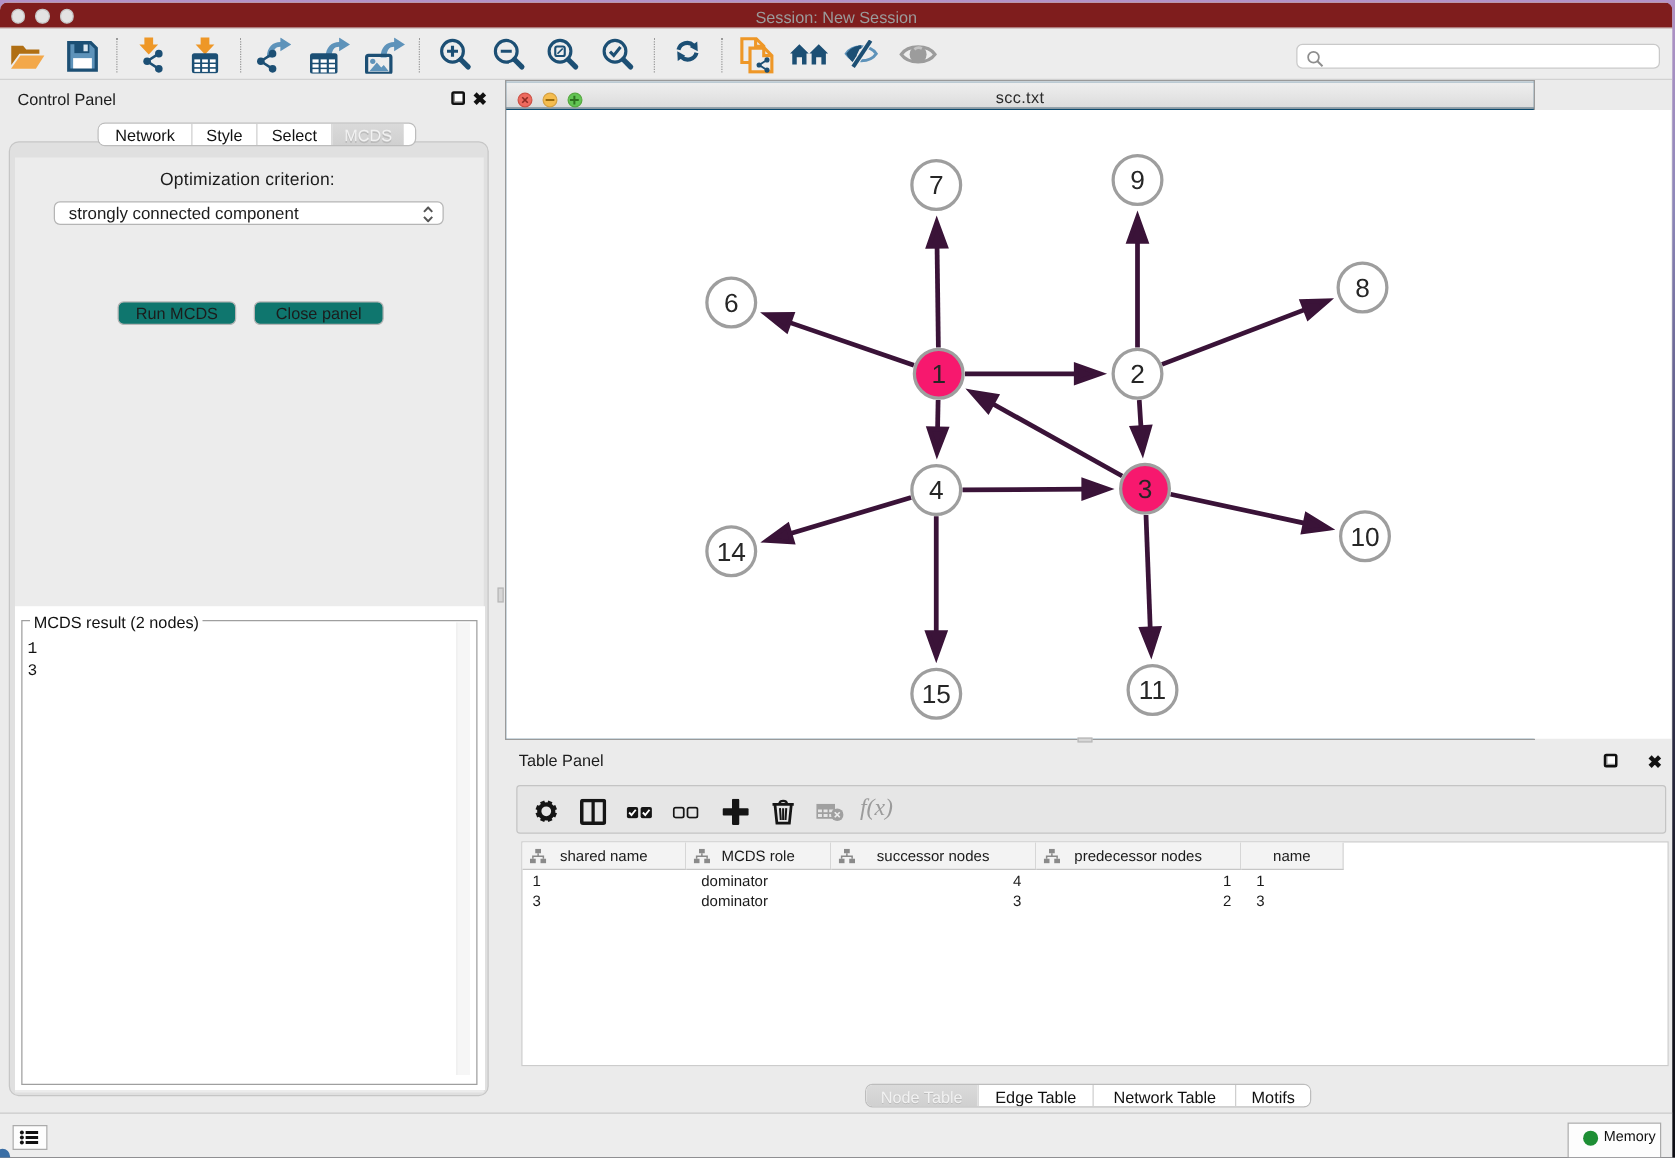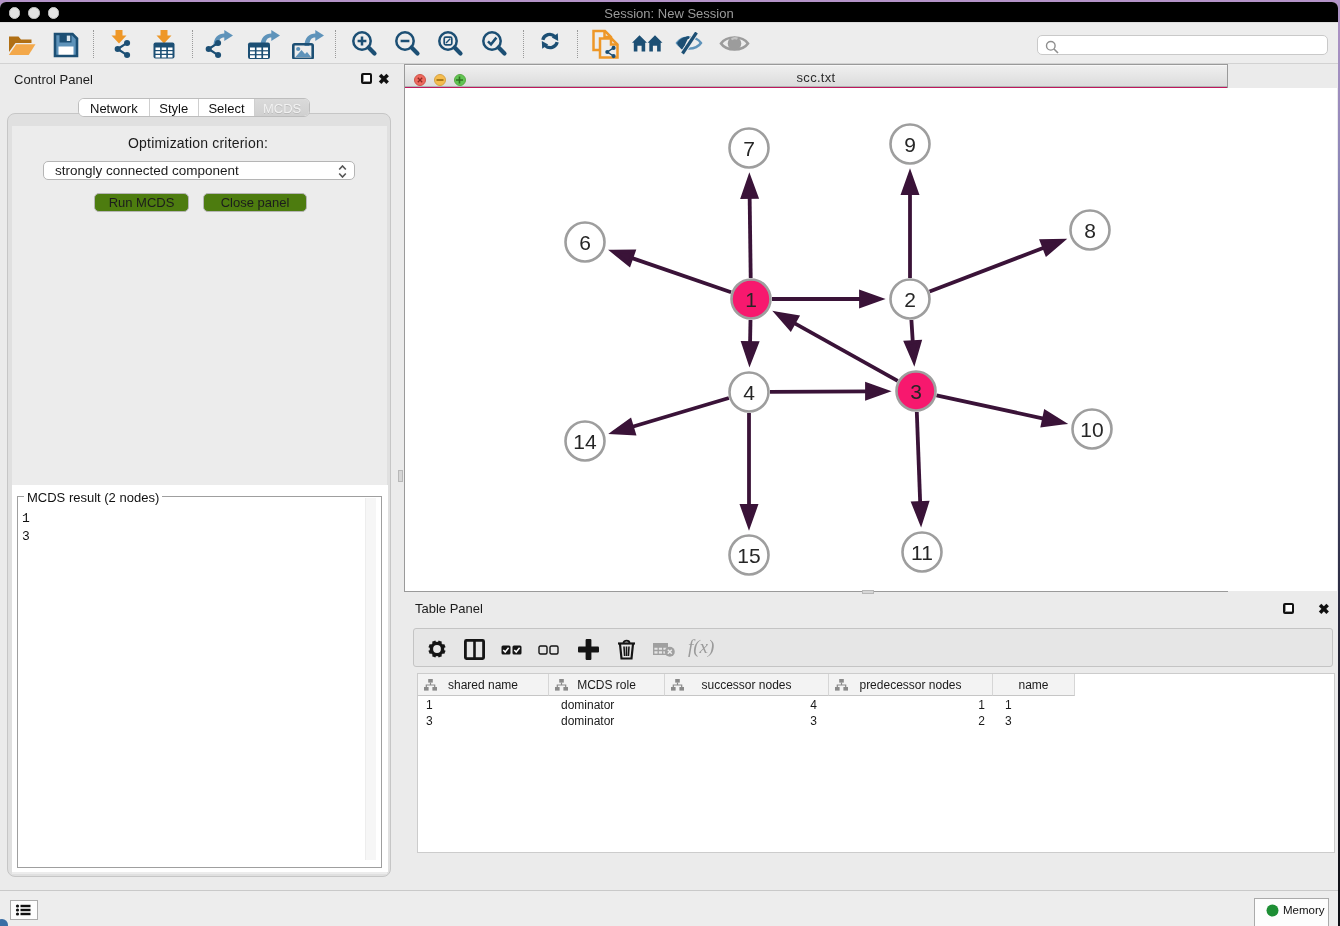--- a/index.html
+++ b/index.html
@@ -2,49 +2,49 @@
 <html><head>
 <meta charset="utf-8">
 <style>
 * { margin:0; padding:0; box-sizing:border-box; }
 html,body { width:1340px; height:926px; overflow:hidden; }
 body { font-family:"Liberation Sans", sans-serif; background:#15141c; position:relative; }
 #desktop { position:absolute; inset:0; background:linear-gradient(180deg,#b493c8 0%,#a48ec0 8%,#7a74a4 25%,#3a3a5e 55%,#15141c 85%); }
 #win { opacity:0.999; position:absolute; left:0; top:2px; width:1338px; height:924px; background:#ebebeb; border-radius:6px 6px 0 0; overflow:hidden; }
 .abs { position:absolute; }
 
-#titlebar { position:absolute; left:0; top:0; width:100%; height:21px; background:#000000; border-bottom:1px solid #dddddd; }
+#titlebar { position:absolute; left:0; top:0; width:100%; height:21px; background:#7f1d1d; border-bottom:1px solid #dddddd; }
 .tl { position:absolute; top:5px; width:11.5px; height:11.5px; border-radius:50%; background:#e3e3e3; border:1px solid #c7c7c7; }
 #wtitle { position:absolute; left:0; top:4px; width:100%; text-align:center; font-size:13px; color:#9b9b9b; }
 
 #toolbar { position:absolute; left:0; top:21px; width:100%; height:41px; background:#ededed; border-bottom:1px solid #d2d2d2; }
 .tsep { position:absolute; top:7px; height:28px; width:0; border-left:1px dotted #9a9a9a; }
 .ticon { position:absolute; top:6px; }
 #search { position:absolute; left:1037px; top:12px; width:291px; height:20px; background:#ffffff; border:1px solid #c9c9c9; border-radius:5px; }
 
 #cpanel { position:absolute; left:0; top:62px; width:396px; height:826px; }
 .paneltitle { font-size:13px; color:#1c1c1c; }
 .tabstrip { position:absolute; z-index:3; display:flex; border:1px solid #bdbdbd; border-radius:6px; overflow:hidden; background:#fff; }
 .tab { font-size:13px; color:#111; text-align:center; padding-top:2px; height:100%; background:#fff; border-left:1px solid #cfcfcf; }
 .tab:first-child { border-left:none; }
 .tabsel { background:linear-gradient(180deg,#dadada,#d0d0d0); color:#f2f2f2; text-shadow:0 1px 0 #bbb; }
 .floatbox { position:absolute; width:11px; height:11px; border:2px solid #111; border-radius:2px; background:#fff; box-shadow:inset 1px -1px 0 #999; }
 .closex { position:absolute; font-size:14px; font-weight:bold; color:#111; line-height:11px; }
 #cbox { position:absolute; left:7px; top:49px; width:384px; height:764px; background:#e0e0e0; border:1px solid #c6c6c6; border-radius:8px; }
 #cboxin { position:absolute; left:4px; top:12px; width:375px; height:748px; background:#ececec; }
 #optlabel { position:absolute; left:0; top:71px; width:396px; text-align:center; font-size:14px; letter-spacing:0.2px; color:#1c1c1c; }
 #dropdown { position:absolute; left:43px; top:97px; width:312px; height:19px; background:#fff; border:1px solid #b5b5b5; border-radius:5px; font-size:13.5px; color:#1c1c1c; padding:1px 0 0 11px; }
-.btn { position:absolute; height:19px; background:#4d7c0f; border:1px solid #b5b5b5; border-radius:5px; font-size:13px; color:#1c1c1c; text-align:center; padding-top:1px; }
+.btn { position:absolute; height:19px; background:#0f766e; border:1px solid #b5b5b5; border-radius:5px; font-size:13px; color:#1c1c1c; text-align:center; padding-top:1px;margin-top:48px; }
 #resultwrap { position:absolute; left:12px; top:421px; width:376px; height:387px; background:#fff;text-align:right; }
 #fieldset { position:absolute; left:5px; top:11px; width:365px; height:372px; border:1px solid #9f9f9f; }
 #fslabel { position:absolute; left:6px; top:-7px; background:#fff; padding:0 3px; font-size:13px; color:#111; }
 #fstext { position:absolute; left:1px; top:13px; font-family:"Liberation Mono",monospace; font-size:13px; line-height:18px; color:#111; padding-left:3px; }
 #fsscroll { position:absolute; right:5px; top:1px; width:11px; height:362px; background:#f6f6f6; border-left:1px solid #ededed; }
 
-#netwin { position:absolute; left:404px; top:62px; width:824px; height:528px; border:1px solid #9a9a9a; background:#be185d; }
+#netwin { position:absolute; left:404px; top:62px; width:824px; height:528px; border:1px solid #9a9a9a; background:#0c4a6e; }
 #nettitle { position:absolute; left:0; top:0; width:100%; height:22px; background:linear-gradient(180deg,#efefef,#dcdcdc); border-bottom:1px solid #b2b2b2; border-top:1px solid #f8f8f8; }
 #nettitle span { position:absolute; width:100%; text-align:center; top:4px; font-size:13px; letter-spacing:0.3px; color:#2b2b2b; }
 .mac { position:absolute; top:7.5px; width:12px; height:12px; border-radius:50%; }
 #netcanvas { position:absolute; left:0; top:23px; width:932px; height:503px; background:#fff; }
 
 #tpanel { position:absolute; left:404px; top:593px; width:934px; height:295px; }
 #ttoolbar { position:absolute; left:9px; top:33px; width:920px; height:39px; background:#e6e6e6; border:1px solid #c4c4c4; border-radius:3px; }
 #ttable { position:absolute; left:13px; top:78px; width:918px; height:180px; background:#fff; border:1px solid #cccccc; }
 .th { position:absolute; top:0; height:22px; background:#f3f3f3; border-right:1px solid #d6d6d6; border-bottom:1px solid #c6c6c6; font-size:12px; color:#1a1a1a; text-align:center; padding-top:4px; }
 .td { position:absolute; font-size:12px; color:#1a1a1a; }
@@ -229,21 +229,21 @@
       </div>
   </div>
 
   <div id="cpanel">
     <div class="paneltitle abs" style="left:14px; top:8px;">Control Panel</div>
     <div class="floatbox" style="left:361px; top:9px;"></div>
     <div class="closex" style="left:378px; top:10px;">✖</div>
     <div id="cbox">
         <div id="cboxin"></div>
       </div>
-    <div class="tabstrip" style="left:78px; top:34px; width:232px; height:19px;">
+    <div class="tabstrip" style="left:78px; top:34px; width:255px; height:19px;">
       <div class="tab" style="width:74px;">Network</div>
       <div class="tab" style="width:52px;text-align:center;">Style</div>
       <div class="tab" style="width:60px;">Select</div>
       <div class="tab tabsel" style="width:58px;">MCDS</div>
     </div>
     <div id="dropdown">strongly connected component
       <svg class="abs" style="right:7px;top:3px;" width="9" height="13" viewBox="0 0 9 13">
         <path d="M1.2 4.5 L4.5 1 L7.8 4.5" fill="none" stroke="#555" stroke-width="1.6"></path>
         <path d="M1.2 8.5 L4.5 12 L7.8 8.5" fill="none" stroke="#555" stroke-width="1.6"></path>
       </svg>
@@ -438,20 +438,26 @@
 <div class="td" style="left:301px;top:23.5px;width:98px;text-align:right;">4</div>
 <div class="td" style="left:469px;top:23.5px;width:98px;text-align:right;">1</div>
 <div class="td" style="left:587px;top:23.5px;">1</div>
 <div class="td" style="left:8px;top:39.5px;">3</div>
 <div class="td" style="left:143px;top:39.5px;">dominator</div>
 <div class="td" style="left:301px;top:39.5px;width:98px;text-align:right;">3</div>
 <div class="td" style="left:469px;top:39.5px;width:98px;text-align:right;">2</div>
 <div class="td" style="left:587px;top:39.5px;">3</div>
     </div>
 
+    <div class="tabstrip" style="left:288px; top:271.5px; width:357px; height:19px;">
+      <div class="tab tabsel" style="width:89px;">Node Table</div>
+      <div class="tab" style="width:93px;">Edge Table</div>
+      <div class="tab" style="width:114px;">Network Table</div>
+      <div class="tab" style="width:60px;">Motifs</div>
+    </div>
   </div>
   <div class="abs" style="left:398px; top:468px; width:5px; height:12px; background:#d6d6d6; border:1px solid #b8b8b8;"></div>
   <div class="abs" style="left:862px; top:587.5px; width:12px; height:4px; background:#d6d6d6; border:1px solid #b8b8b8;"></div>
 
   <div id="statusbar">
     <div id="listbtn">
       <svg width="26" height="18" viewBox="0 0 26 18">
         <g fill="#111">
             <circle cx="6.5" cy="5" r="1.6"></circle>
             <circle cx="6.5" cy="9" r="1.6"></circle>

